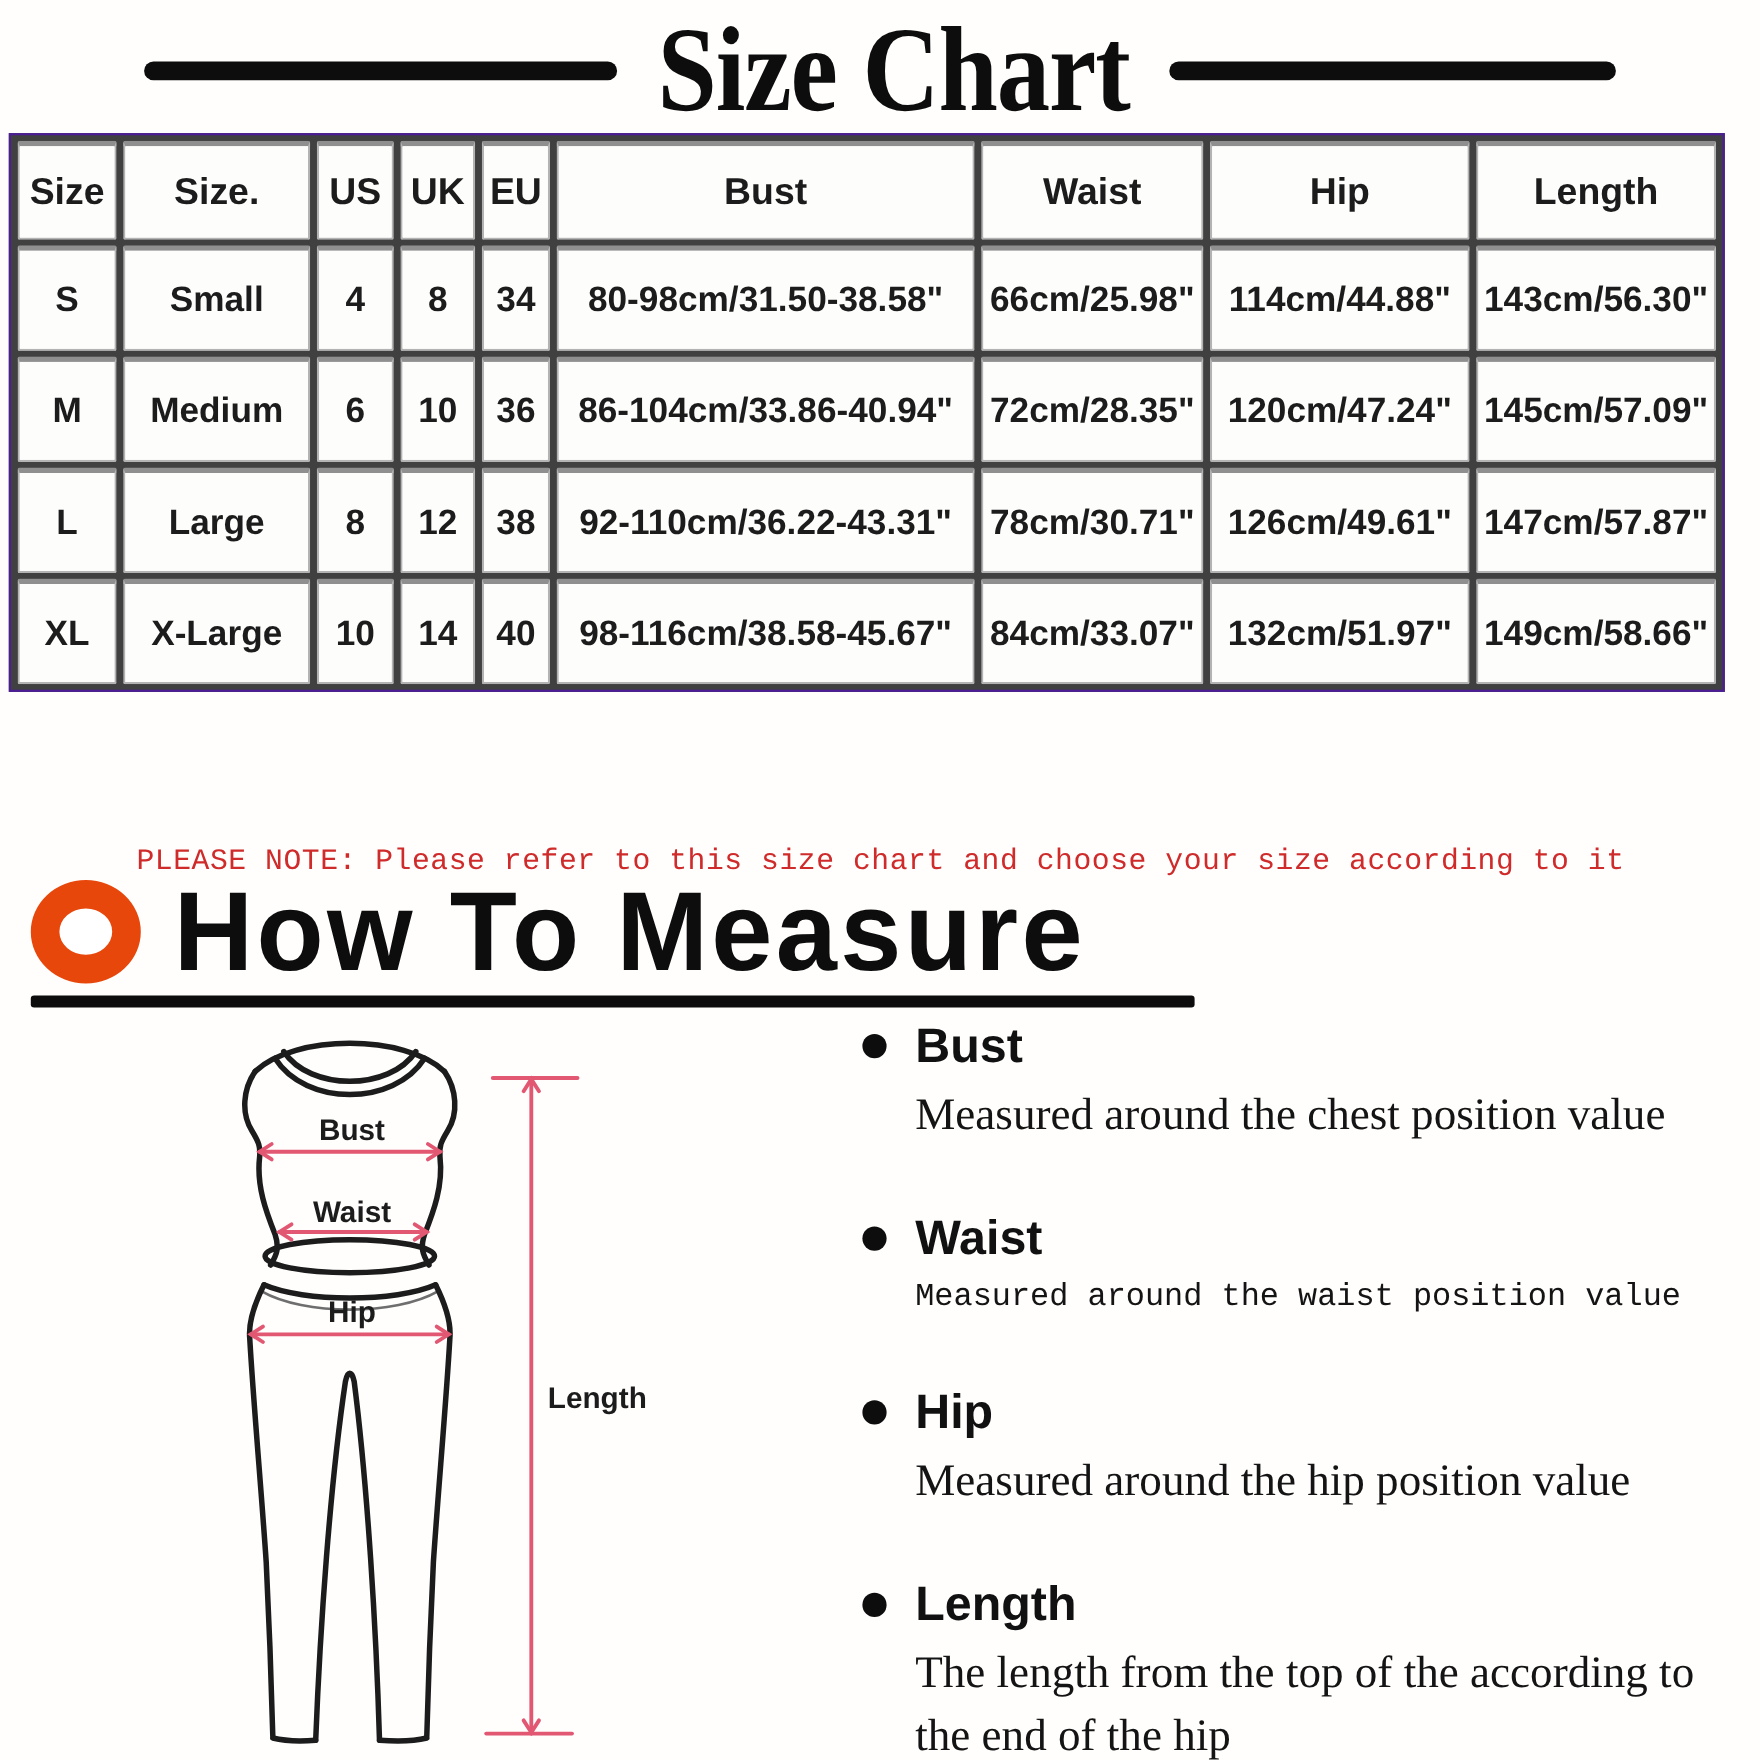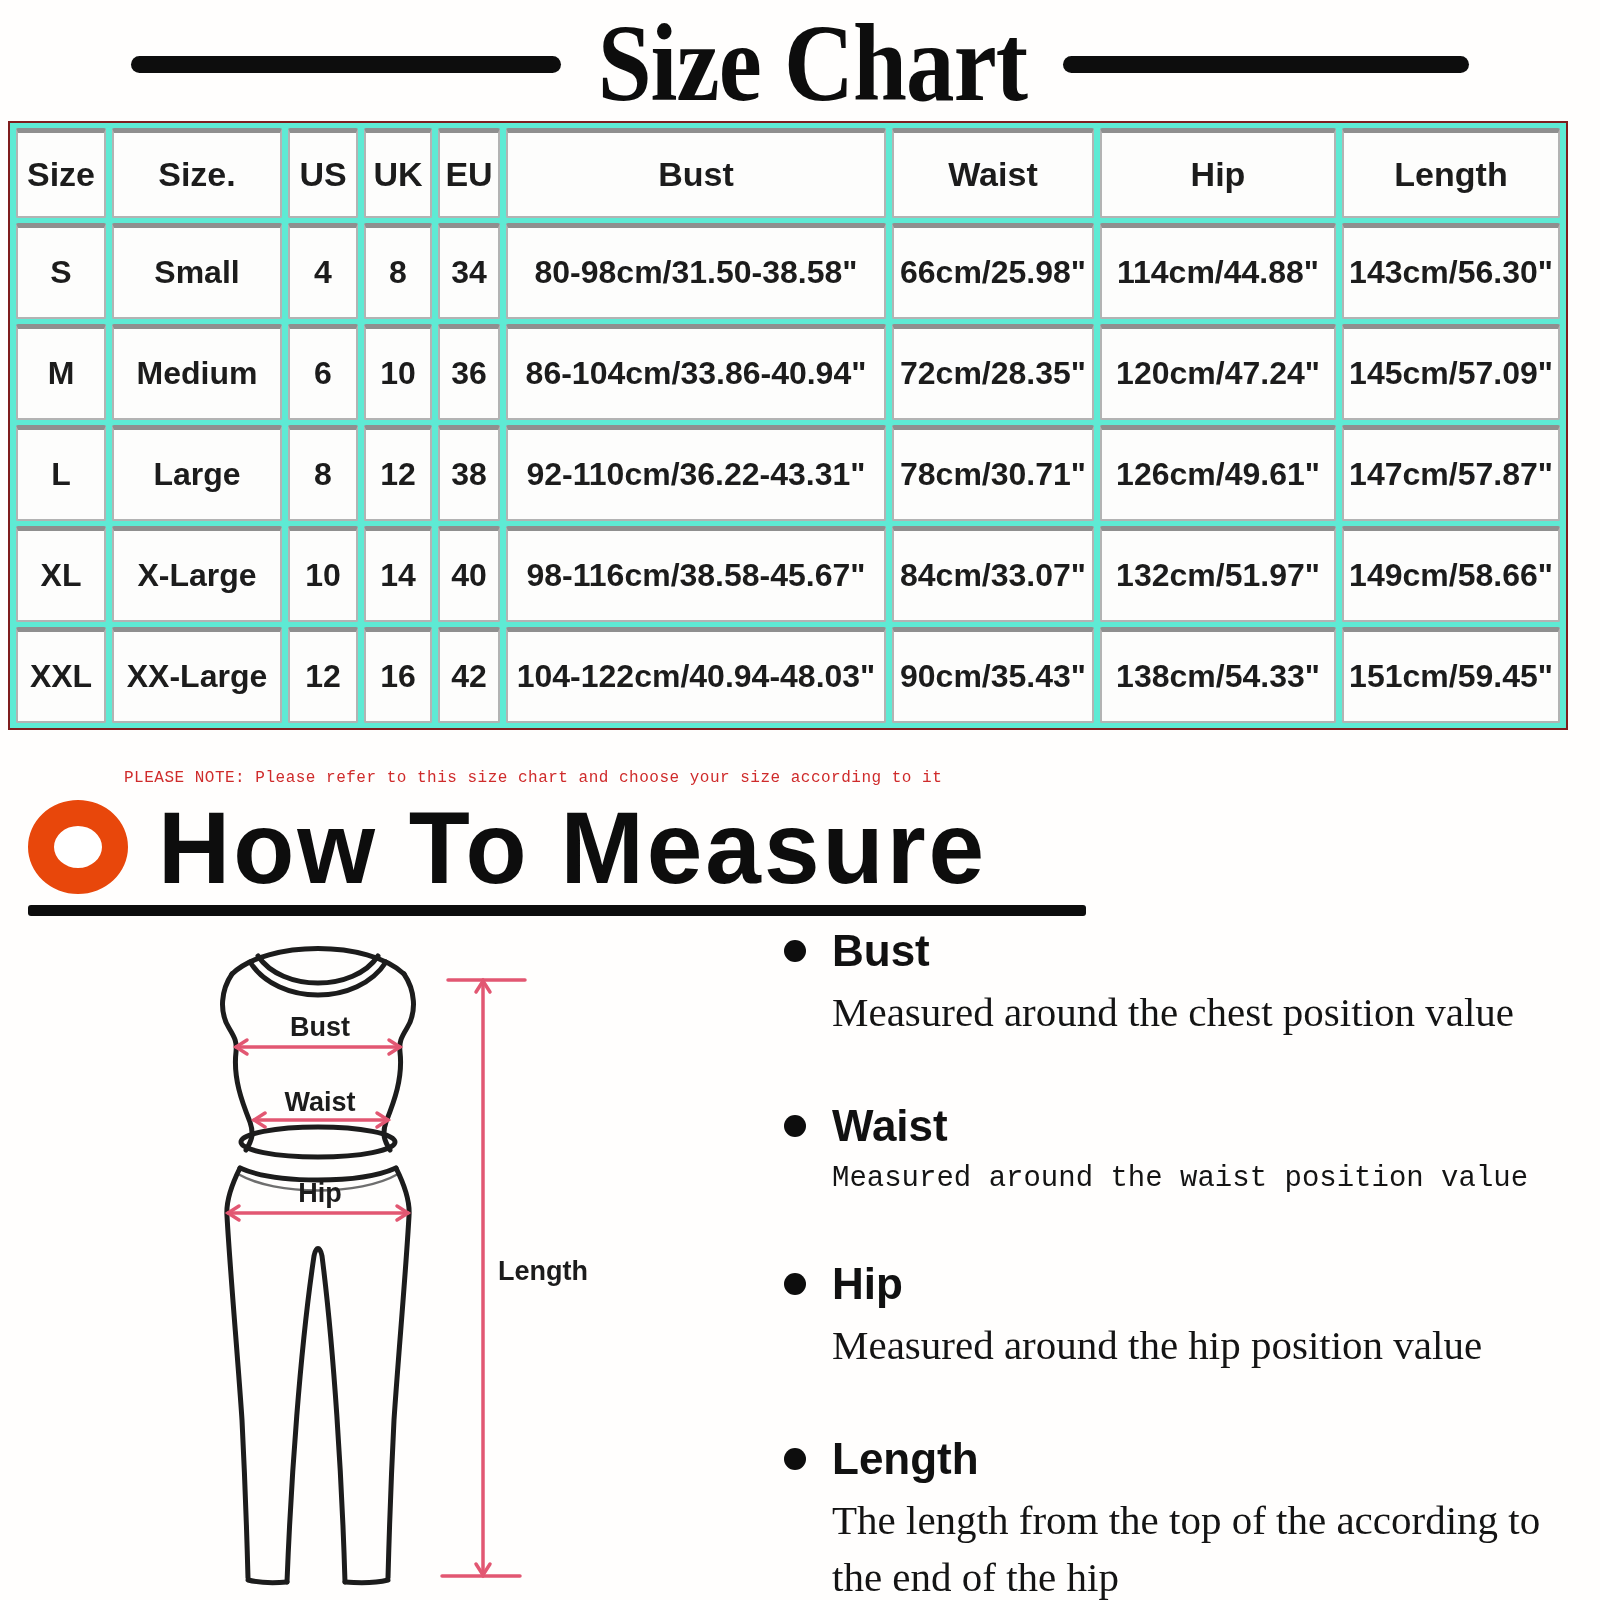--- a/index.html
+++ b/index.html
@@ -9,34 +9,34 @@
   
   .title-row{position:absolute;top:8px;left:0;width:100%;height:112px;
              display:flex;align-items:center;justify-content:center;gap:30px;}
   .title-bar{height:17px;background:#0d0d0d;border-radius:9px;}
   .title-bar.left{width:430px;}
   .title-bar.right{width:406px;}
   .page-title{font-family:"Liberation Serif",serif;font-weight:700;font-size:100px;
               line-height:1;color:#0d0d0d;transform:scale(0.97,1.1);letter-spacing:-1px;white-space:nowrap;}
 
   
-  .table-wrap{position:absolute;top:121px;left:8px;border:2px solid #7f1d1d;background:#5eead4;}
+  .table-wrap{position:absolute;top:121px;left:8px;border:2px solid #4c1d95;background:#404040;}
   table.size-table{border-collapse:separate;border-spacing:6px 5px;table-layout:fixed;}
   .c0{width:90px}.c1{width:170px}.c2{width:70px}.c3{width:68px}.c4{width:62px}
   .c5{width:380px}.c6{width:202px}.c7{width:236px}.c8{width:218px}
   table.size-table th, table.size-table td{
       box-sizing:border-box;border:2px solid #b3b3b3;border-top:5px solid #8f8f8f;
       border-radius:2px;background:#fdfdfc;text-align:center;vertical-align:middle;
       font-weight:700;color:#1c1c1c;overflow:hidden;white-space:nowrap;padding:0 2px;}
   table.size-table th{height:90px;font-size:34px;}
   table.size-table td{height:96px;font-size:32px;}
 
   
   .note{position:absolute;top:769px;left:124px;font-family:"Liberation Mono",monospace;
-        font-size:16px;color:#cf2b2b;white-space:nowrap;letter-spacing:0.5px;}
+        font-size:27px;color:#cf2b2b;white-space:nowrap;letter-spacing:0.5px;}
 
   
   .htm-header{position:absolute;top:797px;left:28px;display:flex;align-items:center;gap:30px;height:100px;text-align:center;}
   .ring{width:100px;height:94px;border-radius:50%;border:26px solid #e8470b;box-sizing:border-box;background:#fff;}
   .htm-title{font-size:100px;font-weight:700;letter-spacing:3px;color:#0d0d0d;line-height:1;
              transform:scaleY(1.02);white-space:nowrap;}
   .htm-underline{position:absolute;top:905px;left:28px;width:1058px;height:11px;background:#0d0d0d;border-radius:3px;}
 
   
   .figure{position:absolute;top:920px;left:180px;width:480px;height:680px;}
@@ -126,31 +126,20 @@
             <td>XL</td>
             <td>X-Large</td>
             <td>10</td>
             <td>14</td>
             <td>40</td>
             <td>98-116cm/38.58-45.67"</td>
             <td>84cm/33.07"</td>
             <td>132cm/51.97"</td>
             <td>149cm/58.66"</td>
           </tr>
-          <tr>
-            <td>XXL</td>
-            <td>XX-Large</td>
-            <td>12</td>
-            <td>16</td>
-            <td>42</td>
-            <td>104-122cm/40.94-48.03"</td>
-            <td>90cm/35.43"</td>
-            <td>138cm/54.33"</td>
-            <td>151cm/59.45"</td>
-          </tr>
         </tbody>
     </table>
   </div>
 
   <div class="note">PLEASE NOTE: Please refer to this size chart and choose your size according to it</div>
 
   <div class="htm-header">
     <div class="ring"></div>
     <div class="htm-title">How To Measure</div>
   </div>

